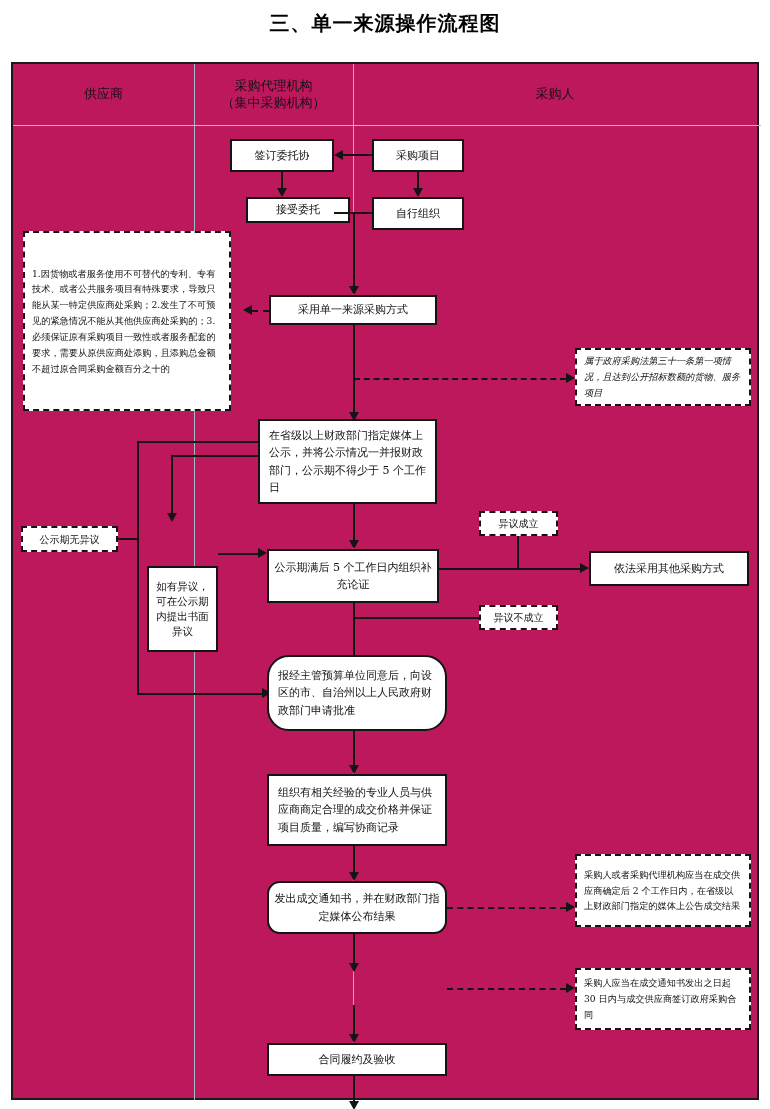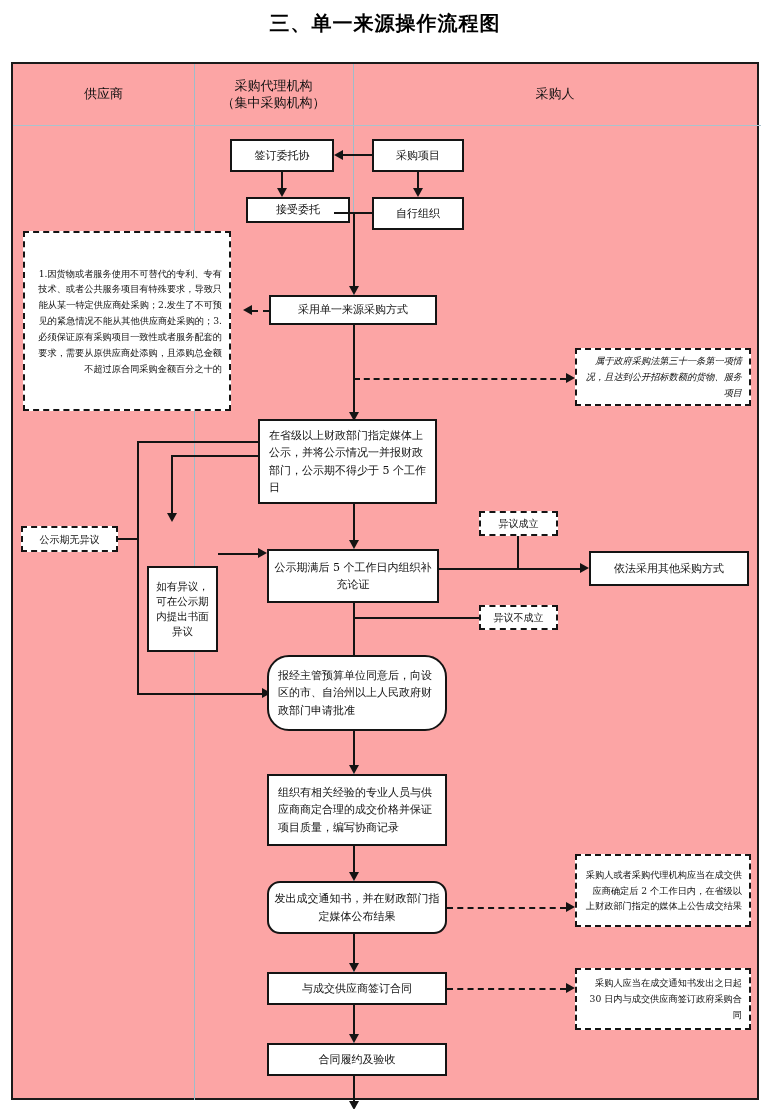--- a/index.html
+++ b/index.html
@@ -9,21 +9,21 @@
     color:#111111;
   }
   #page-title{
     position:absolute;left:0;top:10px;width:770px;text-align:center;
     font-family:"DejaVu Serif","Liberation Serif",serif;
     font-size:20px;font-weight:bold;letter-spacing:1px;color:#000;
   }
   
   #chart-frame{
     position:absolute;left:11px;top:62px;width:748px;height:1038px;
-    border:2px solid #1b1b1b;box-sizing:border-box;background:#fca5a5;
+    border:2px solid #1b1b1b;box-sizing:border-box;background:#be185d;
   }
   
   .lane-divider{position:absolute;top:0;width:1px;background:#9fbcc9;}
   
   #lane-header-rule{
     position:absolute;left:0;top:61px;width:748px;height:1px;background:#a9c3ce;
   }
   .lane-head{
     position:absolute;top:0;height:61px;display:flex;align-items:center;
     justify-content:center;text-align:center;line-height:1.25;
@@ -35,21 +35,21 @@
     position:absolute;box-sizing:border-box;background:#ffffff;
     border:2px solid #141414;display:flex;align-items:center;
     justify-content:center;text-align:center;
     font-family:"DejaVu Serif","Liberation Serif",serif;
     font-size:11px;line-height:1.55;color:#111;padding:2px 5px;
   }
   .node.sm{font-size:10.5px;margin-top:44px;}
   .note{
     position:absolute;box-sizing:border-box;background:#ffffff;
     border:2px dashed #141414;display:flex;align-items:center;
-    justify-content:center;text-align:right;
+    justify-content:center;text-align:left;
     font-family:"DejaVu Serif","Liberation Serif",serif;
     font-size:9.2px;line-height:1.72;color:#111;padding:4px 7px;
   }
   .note.center{text-align:center;font-size:10px;line-height:1.3;}
   
   .ln{position:absolute;background:#141414;}
   .ln.h{height:2px;}
   .ln.v{width:2px;}
   .dl{position:absolute;}
   .dl.h{height:0;border-top:2px dashed #141414;}
@@ -172,21 +172,20 @@
 
   <div class="dl h" style="left:434px;top:843px;width:119px;"></div>
   <div class="arw right" style="left:553px;top:838px;"></div>
   <div class="note" style="left:562px;top:790px;width:176px;height:73px;">
     <span>采购人或者采购代理机构应当在成交供应商确定后 2 个工作日内，在省级以上财政部门指定的媒体上公告成交结果</span>
   </div>
 
   <div class="ln v" style="left:340px;top:870px;height:29px;"></div>
   <div class="arw down" style="left:336px;top:899px;"></div>
 
-  <div class="node" style="left:254px;top:908px;width:180px;height:33px;">与成交供应商签订合同</div>
 
   <div class="dl h" style="left:434px;top:924px;width:119px;"></div>
   <div class="arw right" style="left:553px;top:919px;"></div>
   <div class="note" style="left:562px;top:904px;width:176px;height:62px;">
     <span>采购人应当在成交通知书发出之日起 30 日内与成交供应商签订政府采购合同</span>
   </div>
 
   <div class="ln v" style="left:340px;top:941px;height:29px;"></div>
   <div class="arw down" style="left:336px;top:970px;"></div>
 

